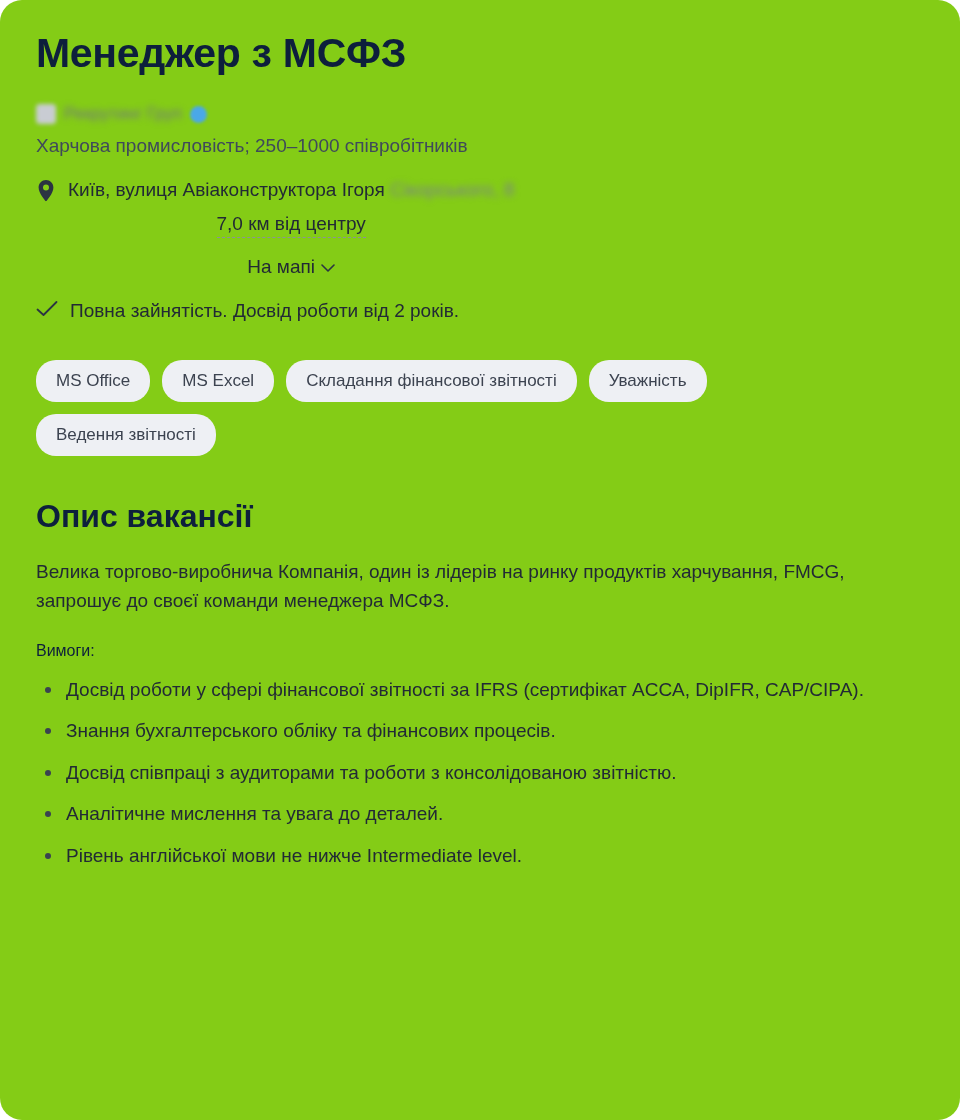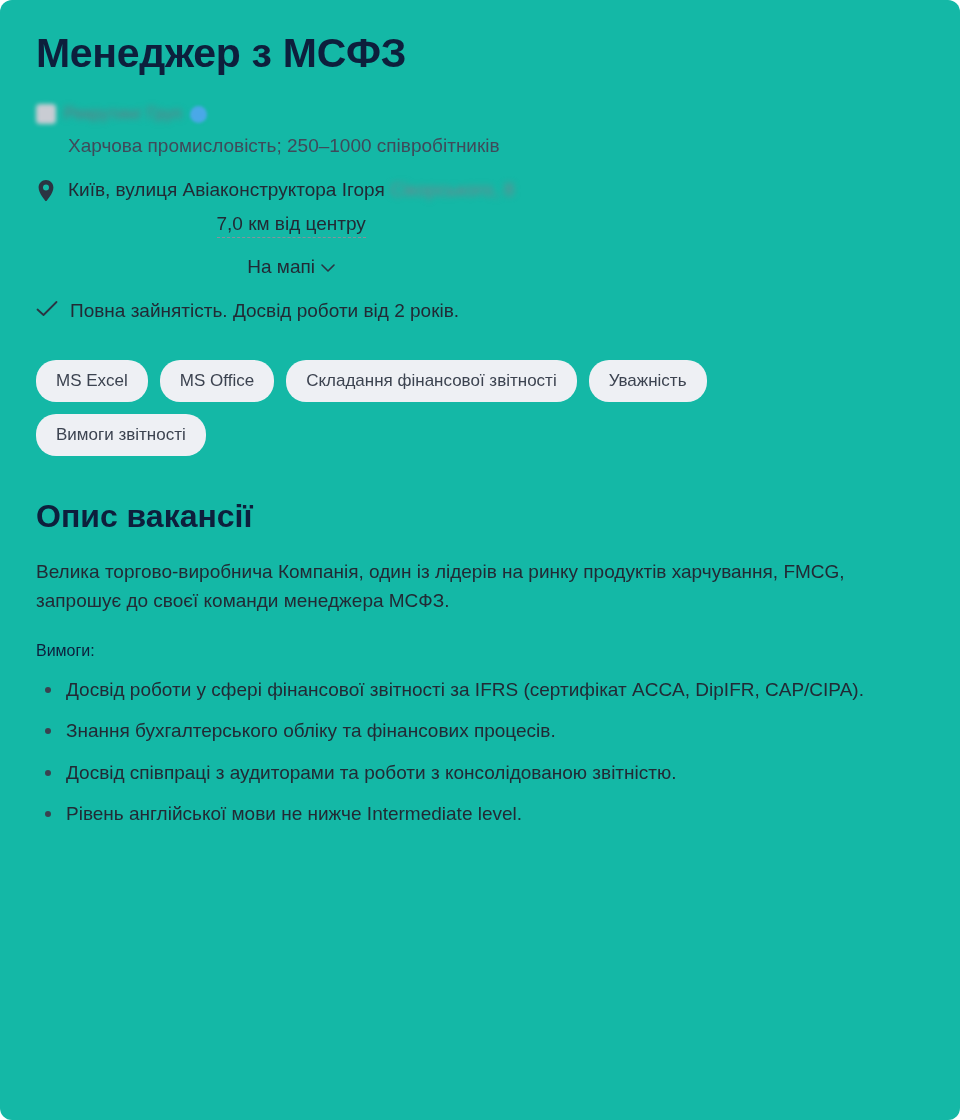--- a/index.html
+++ b/index.html
@@ -8,22 +8,22 @@
     padding: 0;
     width: 960px;
     height: 1120px;
     background: #ffffff;
     font-family: "Liberation Sans", sans-serif;
   }
   .page {
     position: relative;
     width: 960px;
     height: 1120px;
-    background: #14b8a6;
-    border-radius: 12px;
+    background: #84cc16;
+    border-radius: 22px;
     overflow: hidden;
     padding: 0 36px;
   }
 
   
   .job-title {
     margin: 30px 0 0 0;
     font-size: 41px;
     line-height: 1.15;
     font-weight: bold;
@@ -54,21 +54,20 @@
   .verified-badge {
     width: 17px;
     height: 17px;
     border-radius: 50%;
     background: #4aa8e8;
     filter: blur(1.6px);
   }
 
   .company-meta {
     margin-top: 10px;
-    margin-left: 32px;
     font-size: 19px;
     color: #3f4a5a;
   }
 
   .location-row {
     display: flex;
     align-items: flex-start;
     gap: 12px;
     margin-top: 20px;
   }
@@ -225,33 +224,34 @@
   <div class="employment-row">
     <span class="check-icon">
       <svg width="22" height="18" viewBox="0 0 22 18" aria-hidden="true">
         <path d="M1.5 9.5L7.5 15 20.5 2" fill="none" stroke="#2b3442" stroke-width="1.8" stroke-linecap="round" stroke-linejoin="round"></path>
       </svg>
     </span>
     <span class="employment-text">Повна зайнятість. Досвід роботи від 2 років.</span>
   </div>
 
   <div class="tags">
+    <span class="tag">MS Office</span>
     <span class="tag">MS Excel</span>
-    <span class="tag">MS Office</span>
     <span class="tag">Складання фінансової звітності</span>
     <span class="tag">Уважність</span>
-    <span class="tag">Вимоги звітності</span>
+    <span class="tag">Ведення звітності</span>
   </div>
 
   <h2 class="section-title">Опис вакансії</h2>
 
   <p class="intro">Велика торгово-виробнича Компанія, один із лідерів на ринку продуктів харчування, FMCG, запрошує до своєї команди менеджера МСФЗ.</p>
 
   <div class="req-title">Вимоги:</div>
 
   <ul class="req-list">
     <li>Досвід роботи у сфері фінансової звітності за IFRS (сертифікат ACCA, DipIFR, CAP/CIPA).</li>
     <li>Знання бухгалтерського обліку та фінансових процесів.</li>
     <li>Досвід співпраці з аудиторами та роботи з консолідованою звітністю.</li>
+    <li>Аналітичне мислення та увага до деталей.</li>
     <li>Рівень англійської мови не нижче Intermediate level.</li>
   </ul>
 
 </div>
 
 </body></html>

